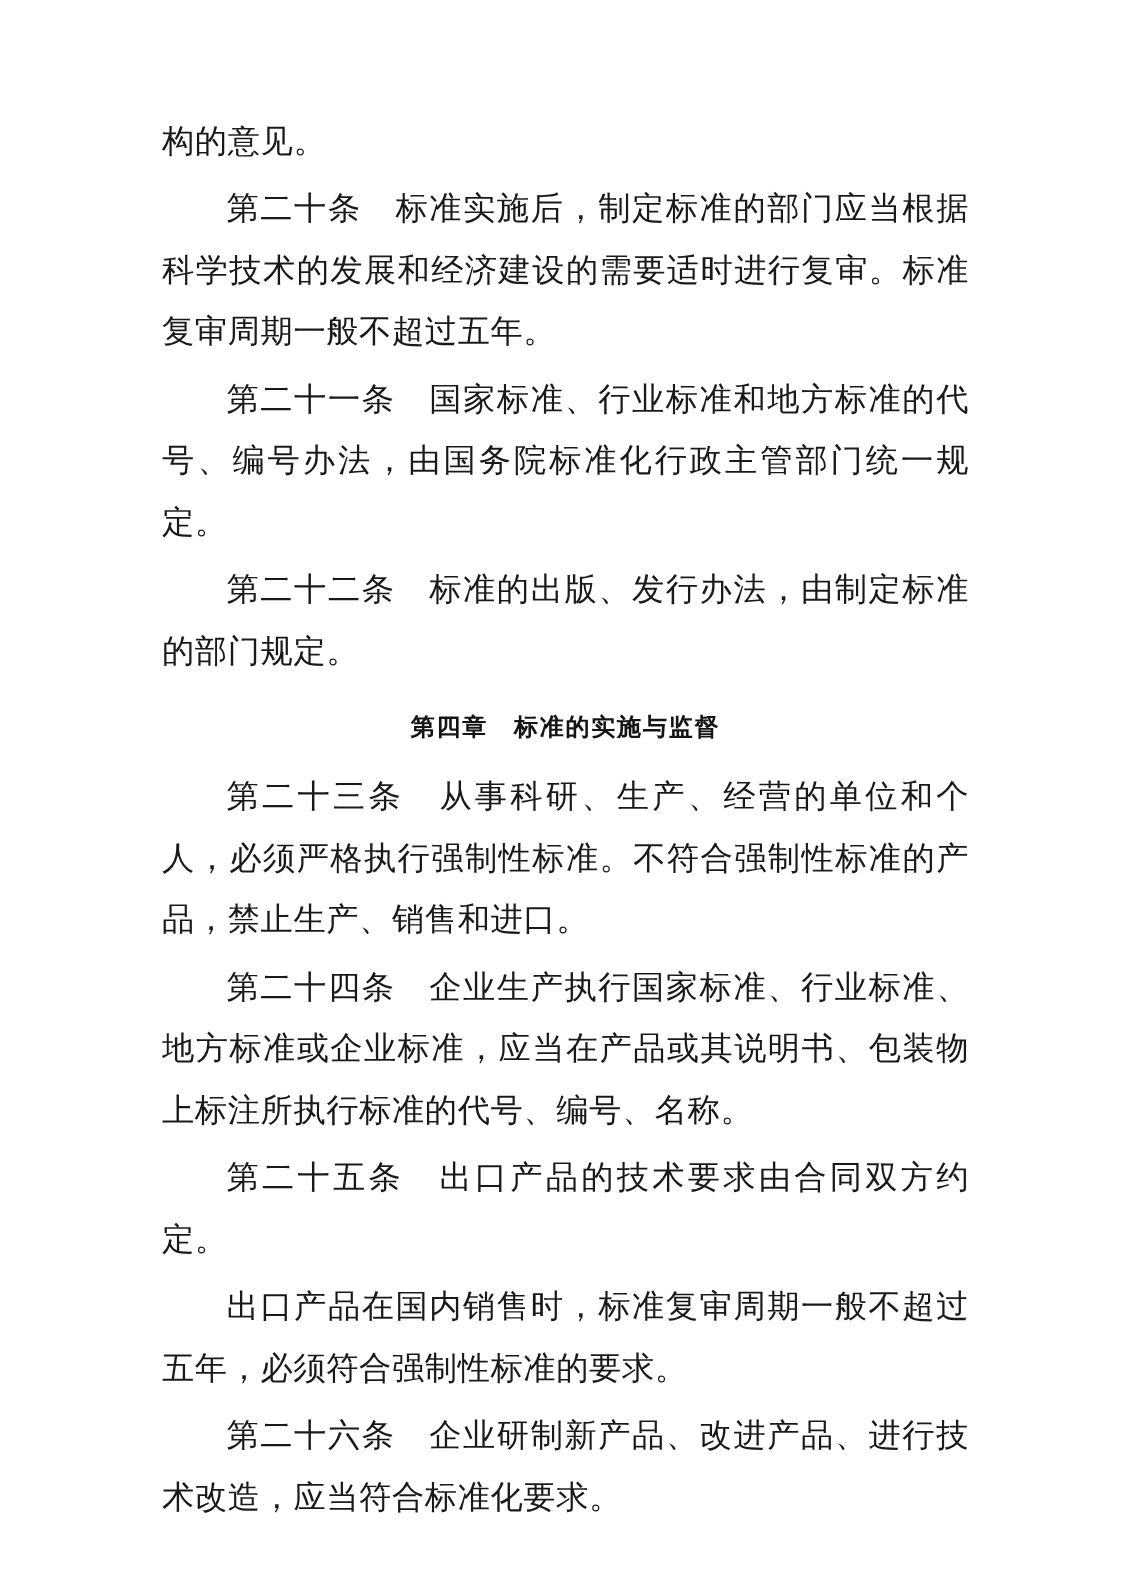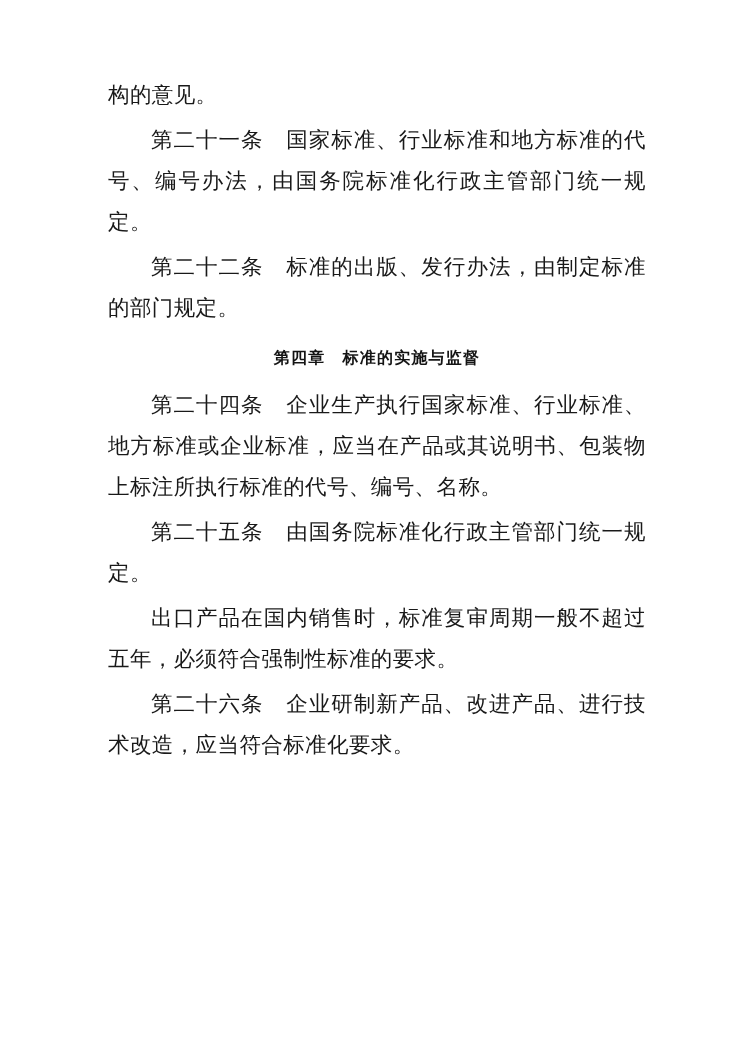--- a/index.html
+++ b/index.html
@@ -51,31 +51,33 @@
   }
 </style>
 </head>
 <body>
 
 <div class="page">
   <div class="content">
 
     <p class="para no-indent">构的意见。</p>
 
+    <p class="para">第二十条　标准实施后，制定标准的部门应当根据科学技术的发展和经济建设的需要适时进行复审。标准复审周期一般不超过五年。</p>
 
     <p class="para">第二十一条　国家标准、行业标准和地方标准的代号、编号办法，由国务院标准化行政主管部门统一规定。</p>
 
 
     <p class="para">第二十二条　标准的出版、发行办法，由制定标准的部门规定。</p>
 
     <h2 class="chapter-title">第四章　标准的实施与监督</h2>
 
+    <p class="para">第二十三条　从事科研、生产、经营的单位和个人，必须严格执行强制性标准。不符合强制性标准的产品，禁止生产、销售和进口。</p>
 
     <p class="para">第二十四条　企业生产执行国家标准、行业标准、地方标准或企业标准，应当在产品或其说明书、包装物上标注所执行标准的代号、编号、名称。</p>
 
-    <p class="para">第二十五条　由国务院标准化行政主管部门统一规定。</p>
+    <p class="para">第二十五条　出口产品的技术要求由合同双方约定。</p>
 
     <p class="para">出口产品在国内销售时，标准复审周期一般不超过五年，必须符合强制性标准的要求。</p>
 
     <p class="para">第二十六条　企业研制新产品、改进产品、进行技术改造，应当符合标准化要求。</p>
 
   </div>
 </div>
 
 </body></html>

